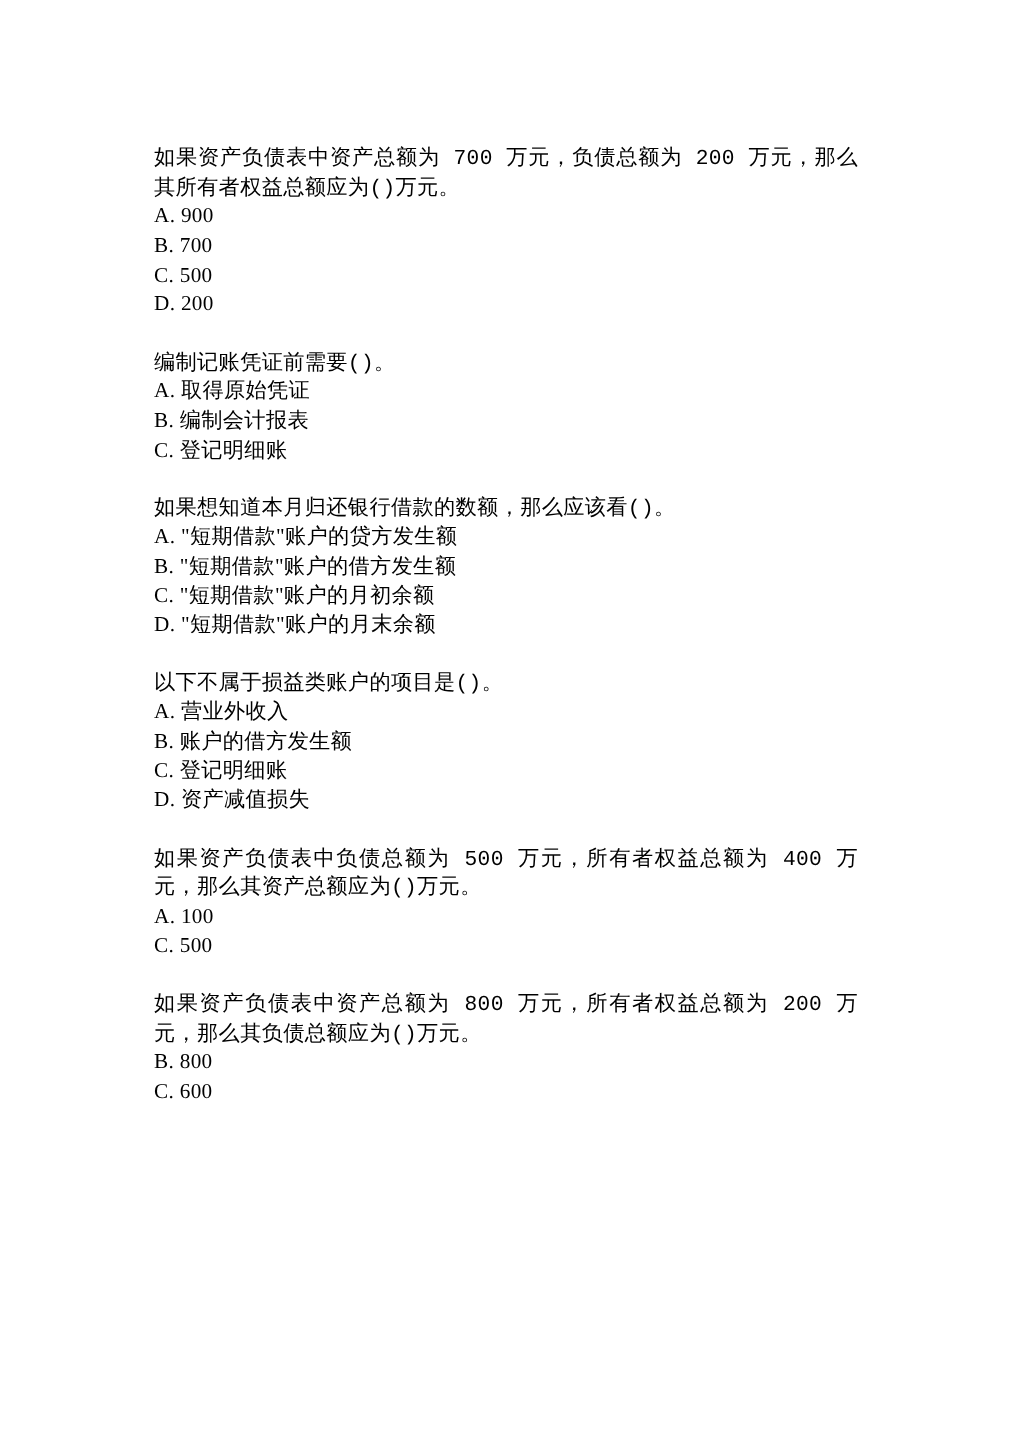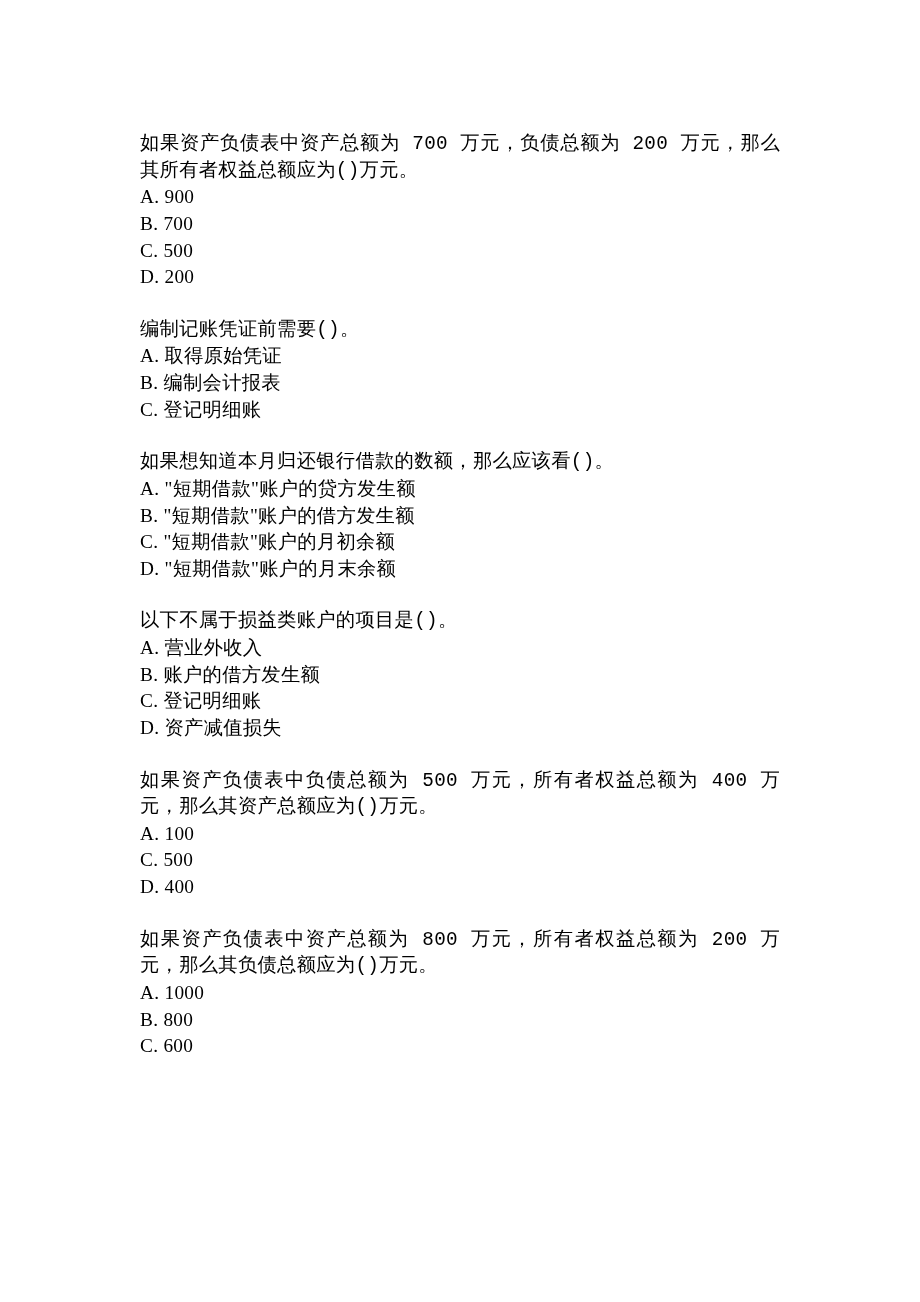--- a/index.html
+++ b/index.html
@@ -63,23 +63,21 @@
     <span class="option">A. 营业外收入</span>
     <span class="option">B. 账户的借方发生额</span>
     <span class="option">C. 登记明细账</span>
     <span class="option">D. 资产减值损失</span>
   </div>
 
   <div class="question">
     <div class="stem">如果资产负债表中负债总额为 500 万元，所有者权益总额为 400 万元，那么其资产总额应为()万元。</div>
     <span class="option">A. 100</span>
     <span class="option">C. 500</span>
-    <span class="option">D. 400</span>
   </div>
 
   <div class="question">
     <div class="stem">如果资产负债表中资产总额为 800 万元，所有者权益总额为 200 万元，那么其负债总额应为()万元。</div>
-    <span class="option">A. 1000</span>
     <span class="option">B. 800</span>
     <span class="option">C. 600</span>
   </div>
 
 </div>
 
 </body></html>

